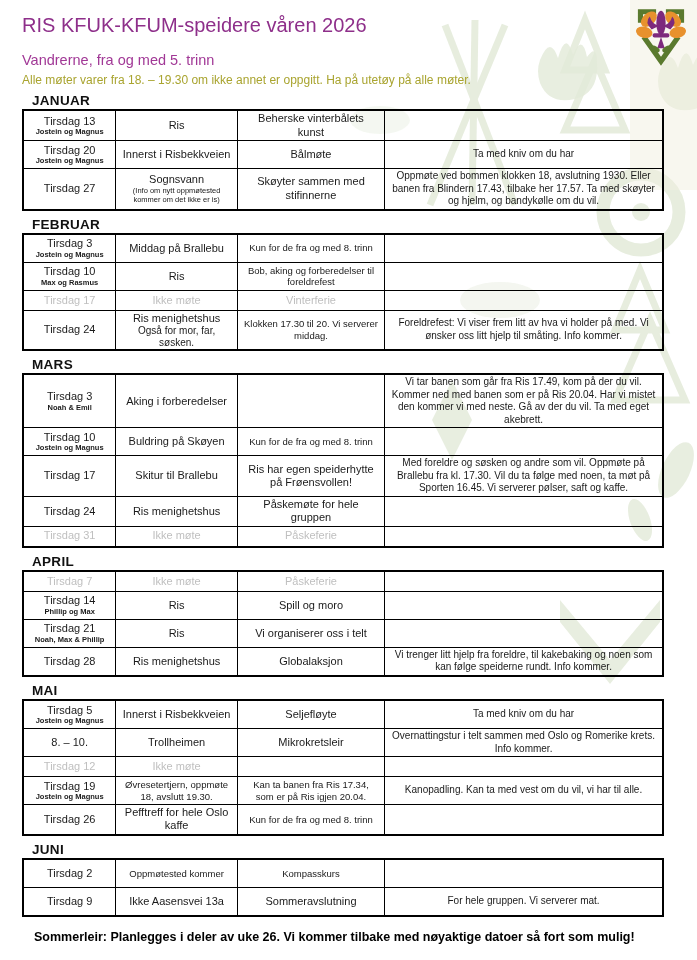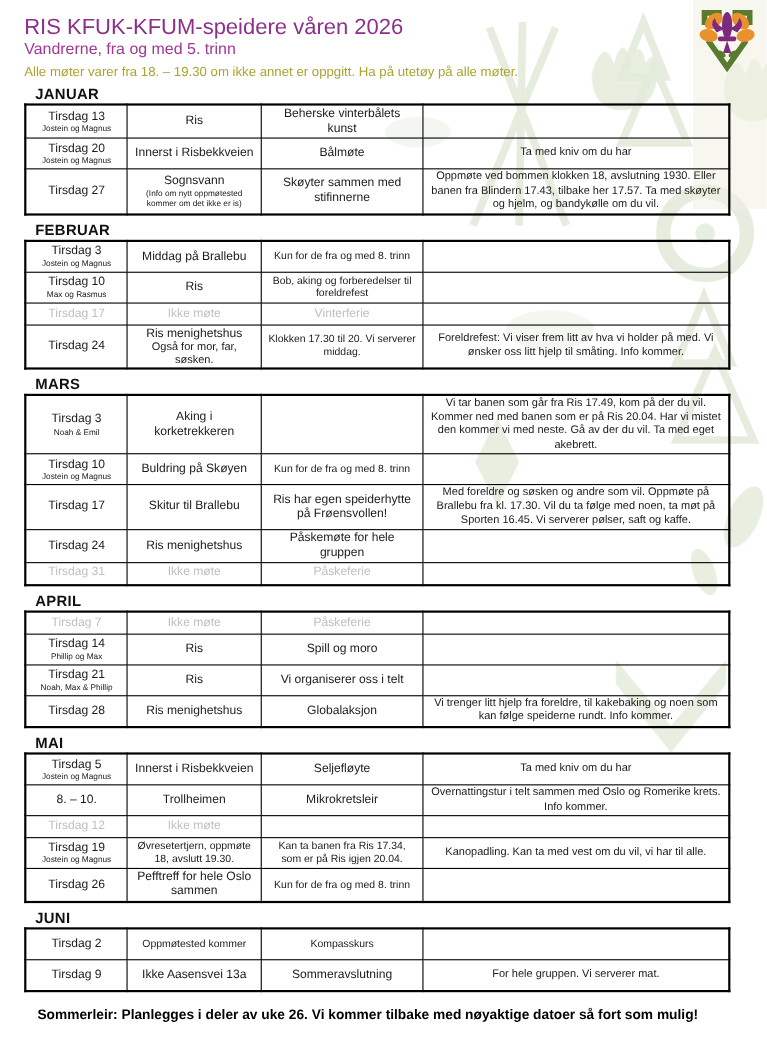--- a/index.html
+++ b/index.html
@@ -12,32 +12,32 @@
   body{
     width:697px;height:960px;position:relative;overflow:hidden;
     background:#ffffff;
     font-family:"Liberation Sans","DejaVu Sans",sans-serif;
     color:#1a1a1a;
   }
   .watermark{position:absolute;top:0;left:0;pointer-events:none;z-index:0;}
   .logo{position:absolute;top:4px;right:8px;width:56px;height:64px;z-index:2;}
   .page{position:relative;z-index:1;padding:14px 25px 0 22px;}
   h1.title{font-size:20px;font-weight:400;color:var(--title);margin:0;line-height:1.15;}
-  h2.subtitle{font-size:14.5px;font-weight:400;color:var(--subtitle);margin:0 0 0;line-height:1.15;}
+  h2.subtitle{font-size:14.5px;font-weight:400;color:var(--subtitle);margin:15px 0 0;line-height:1.15;}
   p.note{font-size:12px;color:var(--note);margin:4px 0 0;line-height:1.2;}
   .month h3{font-size:13.5px;font-weight:700;color:#111;margin:6px 0 0 10px;letter-spacing:.3px;line-height:1.2;}
   table.schedule{width:642px;border-collapse:collapse;border:2px solid var(--border);table-layout:fixed;}
   table.schedule td{
     border:1px solid var(--border);text-align:center;vertical-align:middle;
     padding:1px 6px;font-size:11px;line-height:1.22;height:25px;
     overflow:hidden;word-wrap:break-word;
   }
   td .main{font-size:11px;}
   td .main.small{font-size:9.5px;text-align:center;}
-  td .sub{font-size:7.5px;line-height:1.15;}
+  td .sub{font-size:7.5px;line-height:1.15;font-weight:bold;}
   td .sub2{font-size:10px;line-height:1.15;}
   td .sub2.tiny{font-size:7.5px;}
   td.c-notes div{font-size:10px;line-height:1.25;}
   tr.inactive td{height:17px;}
   tr.inactive td div{color:var(--inactive-text);}
   p.summer{font-size:12.5px;font-weight:700;color:#000;margin:13px 12px 0;line-height:1.2;}
 </style>
 </head>
 <body>
 
@@ -265,21 +265,21 @@
             <col style="width:23%">
             <col style="width:43.5%">
       </colgroup>
       <tbody>
   <tr>
     <td class="c-date">
       <div class="main">Tirsdag 3</div>
       <div class="sub">Noah &amp; Emil</div>
     </td>
     <td class="c-loc">
-      <div class="main">Aking i korketrekkeren</div>
+      <div class="main">Aking i forberedelser</div>
 
     </td>
     <td class="c-act">
       <div class="main"></div>
     </td>
     <td class="c-notes">
       <div>Vi tar banen som går fra Ris 17.49, kom på der du vil. Kommer ned med banen som er på Ris 20.04. Har vi mistet den kommer vi med neste. Gå av der du vil. Ta med eget akebrett.</div>
     </td>
   </tr>
 
@@ -512,21 +512,21 @@
       <div>Kanopadling. Kan ta med vest om du vil, vi har til alle.</div>
     </td>
   </tr>
 
   <tr>
     <td class="c-date">
       <div class="main">Tirsdag 26</div>
 
     </td>
     <td class="c-loc">
-      <div class="main">Pefftreff for hele Oslo sammen</div>
+      <div class="main">Pefftreff for hele Oslo kaffe</div>
 
     </td>
     <td class="c-act">
       <div class="main small">Kun for de fra og med 8. trinn</div>
     </td>
     <td class="c-notes">
       <div></div>
     </td>
   </tr>
 </tbody>

